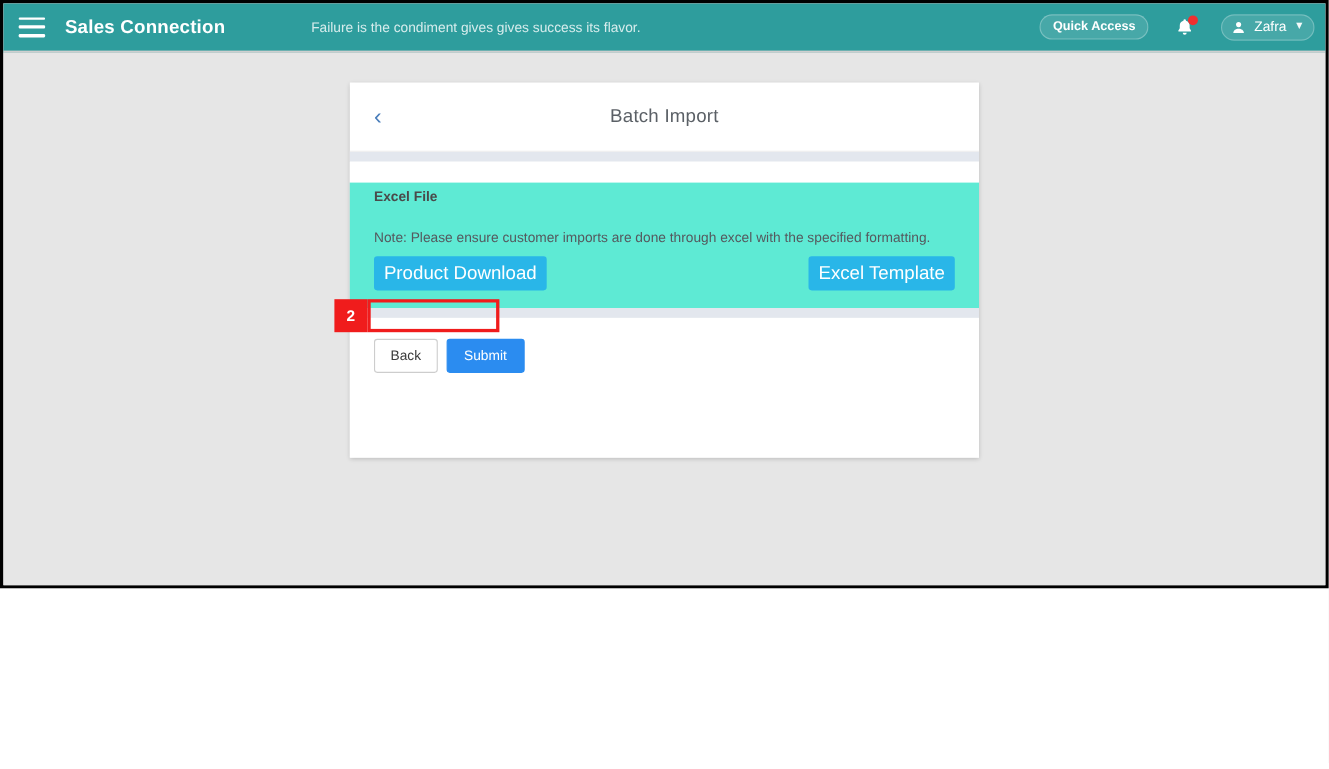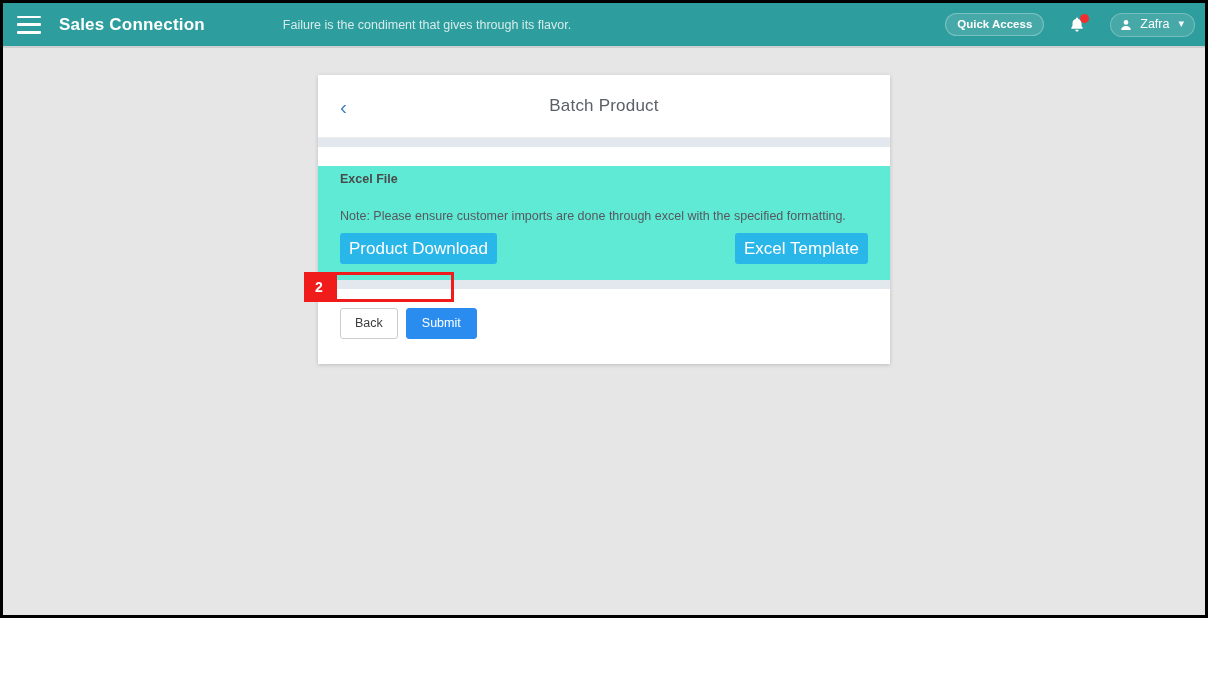--- a/index.html
+++ b/index.html
@@ -8,21 +8,21 @@
     background: #ffffff;
   }
   body {
     font-family: "Liberation Sans", sans-serif;
     -webkit-font-smoothing: antialiased;
   }
 
   #viewport {
     position: relative;
     width: 1208px;
-    height: 618px;
+    height: 535px;
     box-sizing: border-box;
     border: 3px solid #000000;
     background: #e6e6e6;
     overflow: hidden;
   }
 
   
   .navbar {
     position: absolute;
     top: 0; left: 0;
@@ -237,21 +237,21 @@
     line-height: 1.25;
     font-family: "Liberation Sans", sans-serif;
     white-space: nowrap;
   }
 
   .footer-band {
     height: 9px;
     background: #e3e7ee;
   }
   .card-footer {
-    padding: 19px 22px 25px 22px;
+    padding: 19px 22px 77px 22px;
     display: flex;
     gap: 8px;
     background: #ffffff;
   }
   .btn-back {
     background: #ffffff;
     border: 1px solid #cdcdcd;
     color: #3c3c3c;
     font-size: 12.5px;
     border-radius: 3px;
@@ -311,21 +311,21 @@
   <div class="navbar">
 
     <div class="hamburger">
       <span></span>
       <span></span>
       <span></span>
     </div>
 
     <div class="brand">Sales Connection</div>
 
-    <div class="tagline">Failure is the condiment that gives through its flavor.</div>
+    <div class="tagline">Failure is the condiment gives gives success its flavor.</div>
 
     <div class="nav-right">
 
       <div class="quick-access">Quick Access</div>
 
       <div class="bell-wrap">
         <svg width="18" height="19" viewBox="0 0 24 24" aria-hidden="true">
           <path d="M12 2.6a1.5 1.5 0 0 1 1.5 1.5v.5a6 6 0 0 1 4.5 5.8v3.3l1.6 2.5a.8.8 0 0 1-.7 1.3H5.1a.8.8 0 0 1-.7-1.3L6 13.7v-3.3a6 6 0 0 1 4.5-5.8v-.5A1.5 1.5 0 0 1 12 2.6z" fill="#ffffff"></path>
           <path d="M9.6 19.1h4.8a2.4 2.4 0 0 1-4.8 0z" fill="#ffffff"></path>
         </svg>
@@ -343,21 +343,21 @@
 
     </div>
   </div>
 
   <div class="page-body">
 
     <div class="card">
 
       <div class="card-header">
         <span class="back-chevron">‹</span>
-        <div class="card-title">Batch Product</div>
+        <div class="card-title">Batch Import</div>
       </div>
 
       <div class="band"></div>
       <div class="card-pad-top"></div>
 
       <div class="form-section">
 
         <div class="field-label">Excel File</div>
 
 

